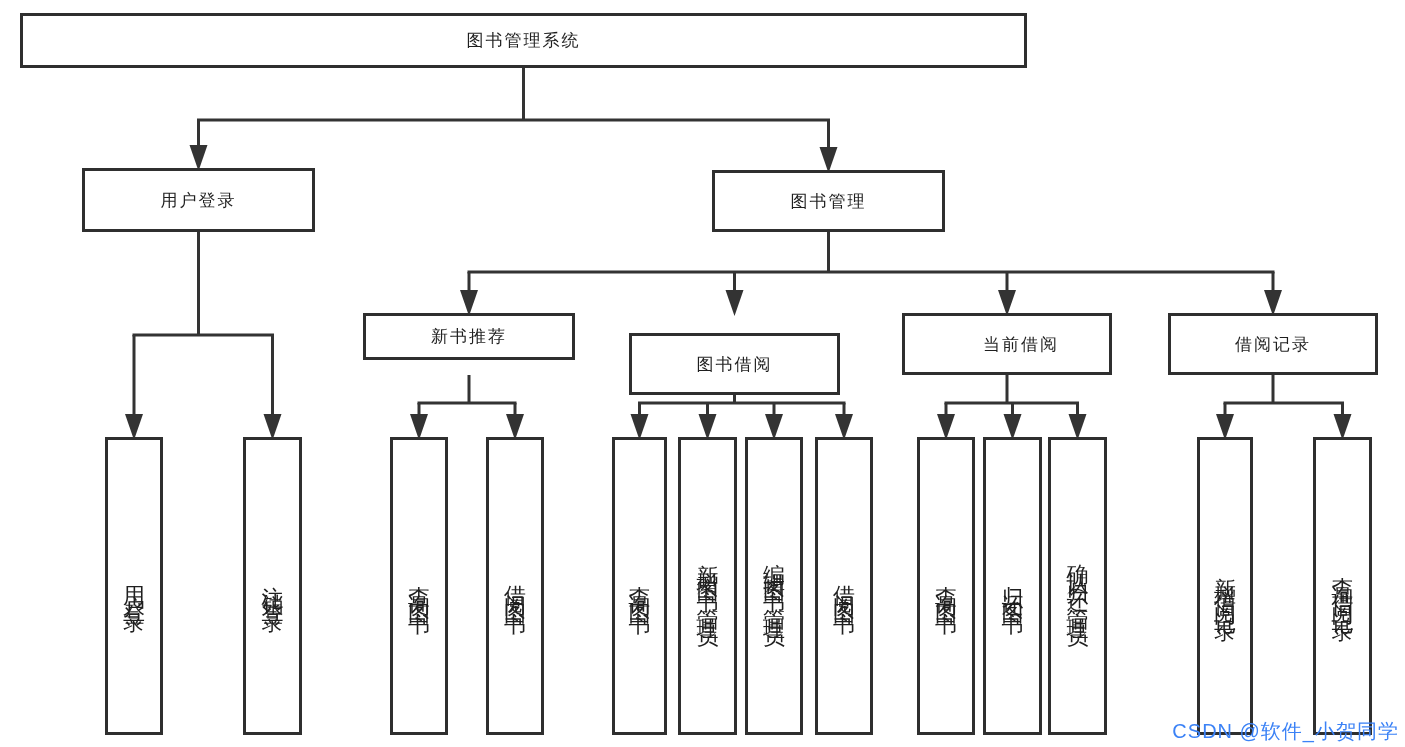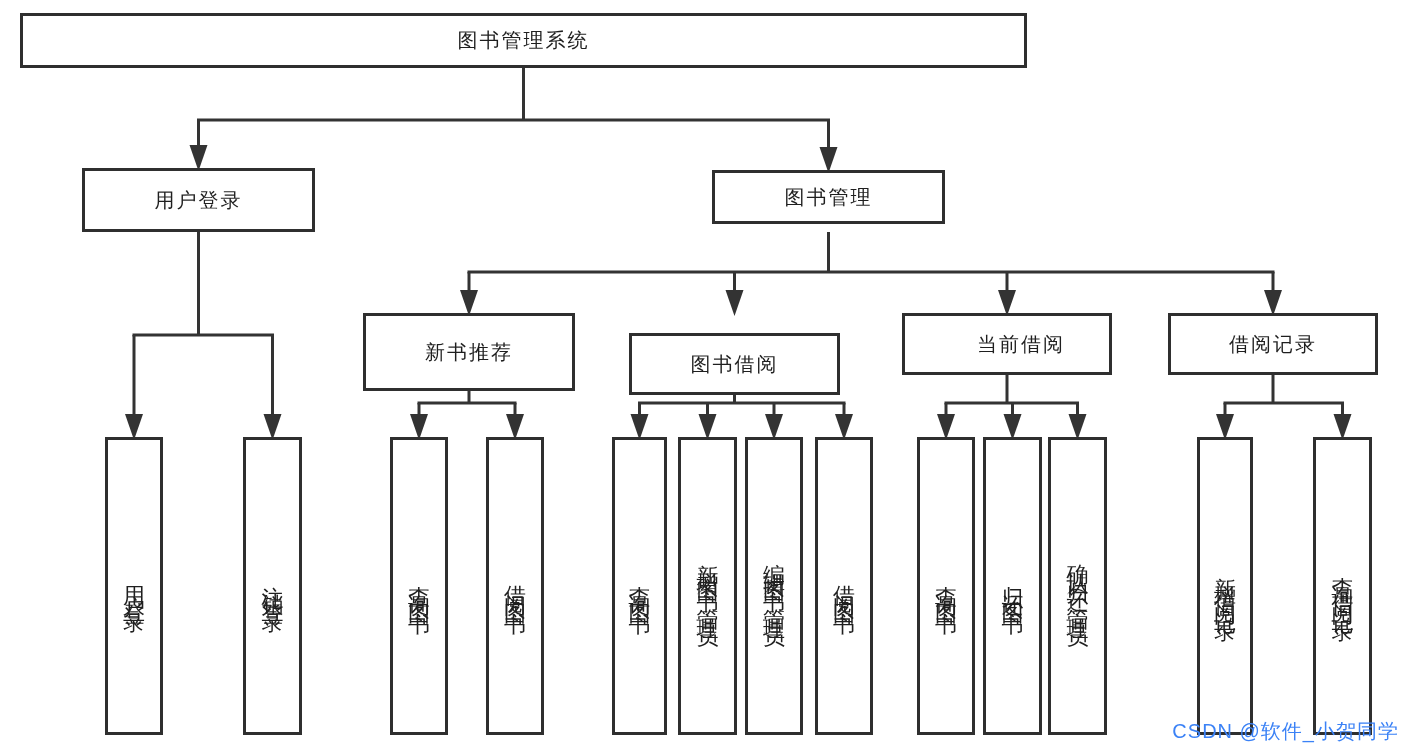--- a/index.html
+++ b/index.html
@@ -6,21 +6,21 @@
   #stage{
     position:relative;width:1405px;height:747px;background:#ffffff;
     font-family:"Liberation Sans","DejaVu Sans",sans-serif;overflow:hidden;
   }
   #wires{position:absolute;left:0;top:0;z-index:0;}
   .node{
     position:absolute;box-sizing:border-box;background:#ffffff;
     border:3px solid #2f2f2f;display:flex;align-items:center;justify-content:center;
     color:#1f1f1f;z-index:1;
   }
-  .node.h span{font-size:20px;letter-spacing:2px;white-space:nowrap;}
+  .node.h span{font-size:17px;letter-spacing:2px;white-space:nowrap;}
   .node.v span{
     writing-mode:vertical-rl;font-size:22px;letter-spacing:9px;line-height:1;
   }
   #watermark{
     position:absolute;right:6px;bottom:2px;z-index:3;
     font-size:20px;letter-spacing:1px;color:#b7b7b7;
   }
 </style>
 </head>
 <body>
@@ -80,24 +80,24 @@
       <line x1="1342.5" y1="403" x2="1342.5" y2="419" stroke="#333333" stroke-width="3"></line>
       <polygon points="1333.5,414 1351.5,414 1342.5,440" fill="#333333"></polygon>
     </svg>
   <div id="watermark" style="color: #3b82f6;">CSDN @软件_小贺同学</div>
 <div class="node h" style="left: 20px; top: 13px; width: 1007px; height: 55px; border-color: rgb(47, 47, 47);">
       <span style="color: rgb(31, 31, 31);">图书管理系统</span>
     </div>
     <div class="node h" style="left: 82px; top: 168px; width: 233px; height: 64px; border-color: rgb(47, 47, 47);">
       <span style="color: rgb(31, 31, 31);">用户登录</span>
     </div>
-    <div class="node h" style="left: 712px; top: 170px; width: 233px; height: 54px; border-color: rgb(47, 47, 47);">
+    <div class="node h" style="left: 712px; top: 170px; width: 233px; height: 62px; border-color: rgb(47, 47, 47);">
       <span style="color: rgb(31, 31, 31);">图书管理</span>
     </div>
-    <div class="node h" style="left: 363px; top: 313px; width: 212px; height: 78px; border-color: rgb(47, 47, 47);">
+    <div class="node h" style="left: 363px; top: 313px; width: 212px; height: 47px; border-color: rgb(47, 47, 47);">
       <span style="color: rgb(31, 31, 31);">新书推荐</span>
     </div>
     <div class="node h" style="left: 629px; top: 313px; width: 211px; height: 62px; border-color: rgb(47, 47, 47); margin-top: 20px;">
       <span style="color: rgb(31, 31, 31);">图书借阅</span>
     </div>
     <div class="node h" style="left: 902px; top: 313px; width: 210px; height: 62px; border-color: rgb(47, 47, 47); padding-left: 28px;">
       <span style="color: rgb(31, 31, 31);">当前借阅</span>
     </div>
     <div class="node h" style="left: 1168px; top: 313px; width: 210px; height: 62px; border-color: rgb(47, 47, 47);">
       <span style="color: rgb(31, 31, 31);">借阅记录</span>

